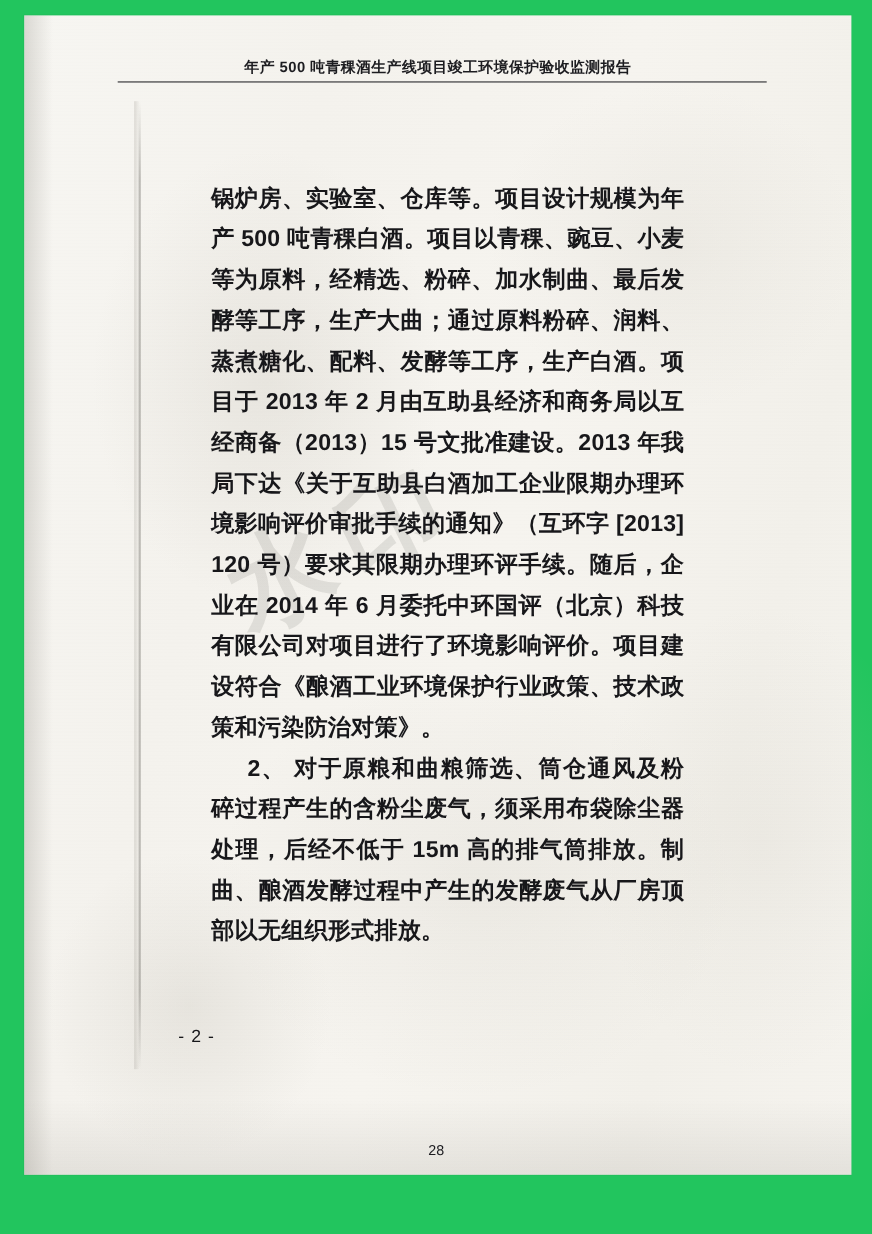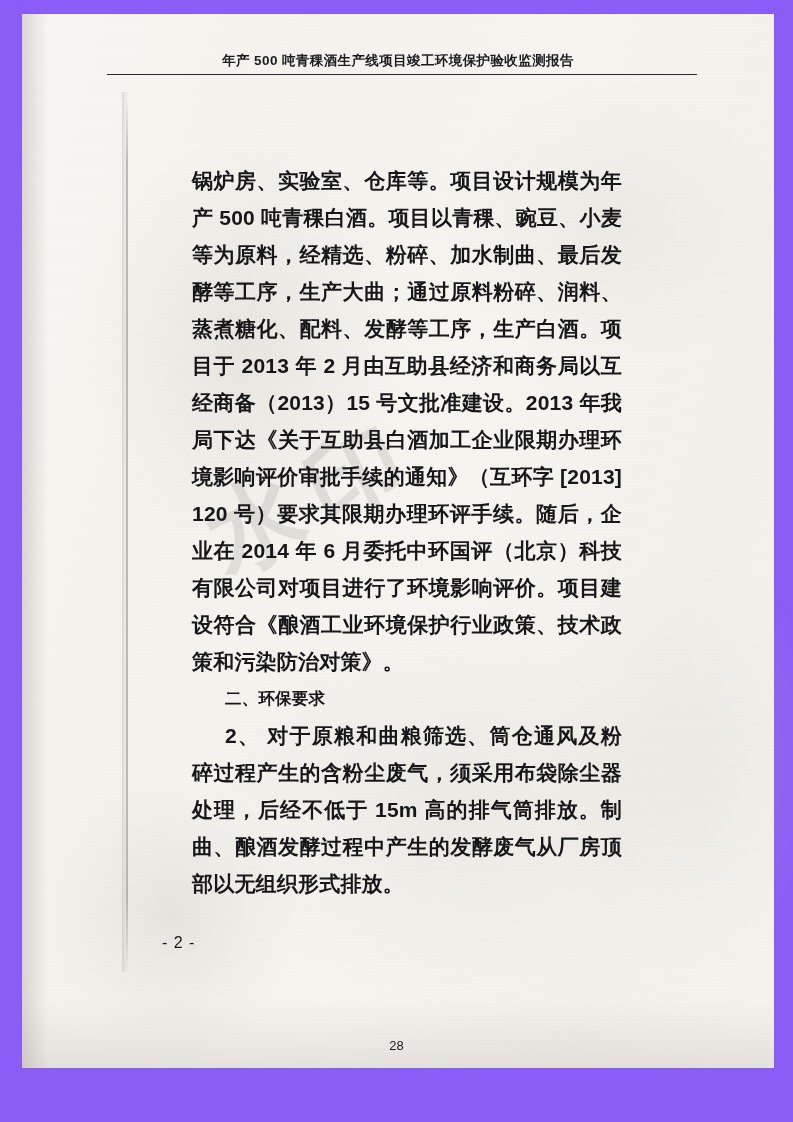--- a/index.html
+++ b/index.html
@@ -10,21 +10,21 @@
     width: 793px;
     height: 1122px;
     background: #ffffff;
     font-family: "Liberation Serif", serif;
     overflow: hidden;
   }
   .page {
     position: relative;
     width: 793px;
     height: 1122px;
-    background: #8b5cf6;
+    background: #22c55e;
   }
 
   
   .scan-sheet {
     position: absolute;
     left: 22px;
     top: 14px;
     width: 752px;
     height: 1054px;
     background:
@@ -198,21 +198,20 @@
     </div>
     <div class="header-rule"></div>
 
     <div class="crease2"></div>
     <div class="crease"></div>
 
     <div class="watermark">水印</div>
 
     <div class="body-col">
       <p class="para">锅炉房、实验室、仓库等。项目设计规模为年产 500 吨青稞白酒。项目以青稞、豌豆、小麦等为原料，经精选、粉碎、加水制曲、最后发酵等工序，生产大曲；通过原料粉碎、润料、蒸煮糖化、配料、发酵等工序，生产白酒。项目于 2013 年 2 月由互助县经济和商务局以互经商备（2013）15 号文批准建设。2013 年我局下达《关于互助县白酒加工企业限期办理环境影响评价审批手续的通知》（互环字 [2013] 120 号）要求其限期办理环评手续。随后，企业在 2014 年 6 月委托中环国评（北京）科技有限公司对项目进行了环境影响评价。项目建设符合《酿酒工业环境保护行业政策、技术政策和污染防治对策》。</p>
-      <p class="section-head">二、环保要求</p>
       <p class="para indent">2、 对于原粮和曲粮筛选、筒仓通风及粉碎过程产生的含粉尘废气，须采用布袋除尘器处理，后经不低于 15m 高的排气筒排放。制曲、酿酒发酵过程中产生的发酵废气从厂房顶部以无组织形式排放。</p>
     </div>
 
     <div class="scan-folio">- 2 -</div>
   </div>
 
   <div class="noise"></div>
   <div class="edge-shadow-left"></div>
   <div class="edge-shadow-bottom"></div>
 

